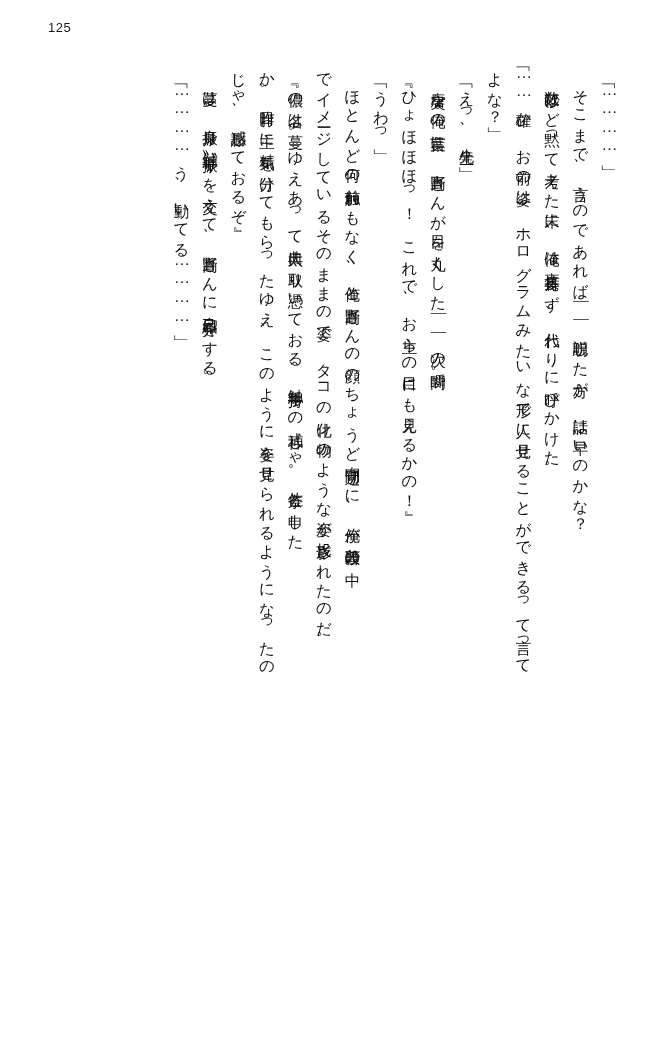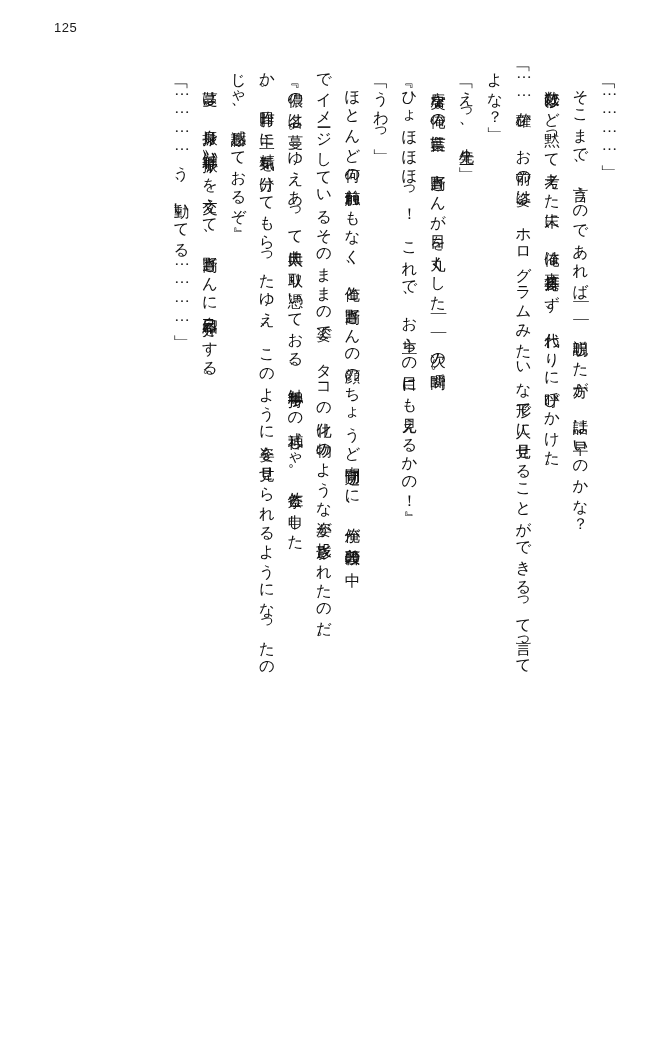--- a/index.html
+++ b/index.html
@@ -13,21 +13,20 @@
     position: relative;
     font-family: "Liberation Serif", "DejaVu Serif", serif;
     color: #111111;
     overflow: hidden;
   }
 
   .page {
     position: absolute;
     inset: 0;
     background: #ffffff;
-    margin-left: 6px;
   }
 
   .page-number {
     position: absolute;
     top: 20px;
     left: 48px;
     font-size: 13px;
     letter-spacing: 0.5px;
     color: #1a1a1a;
     font-family: "Liberation Sans", sans-serif;

